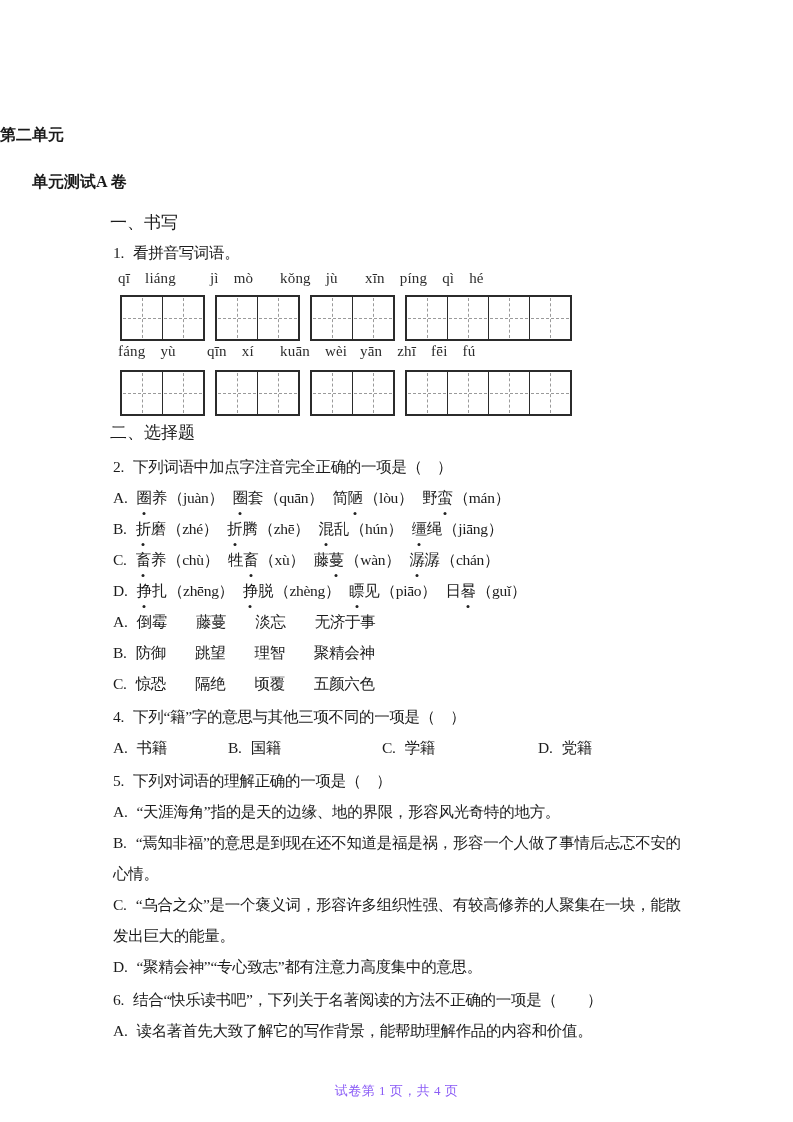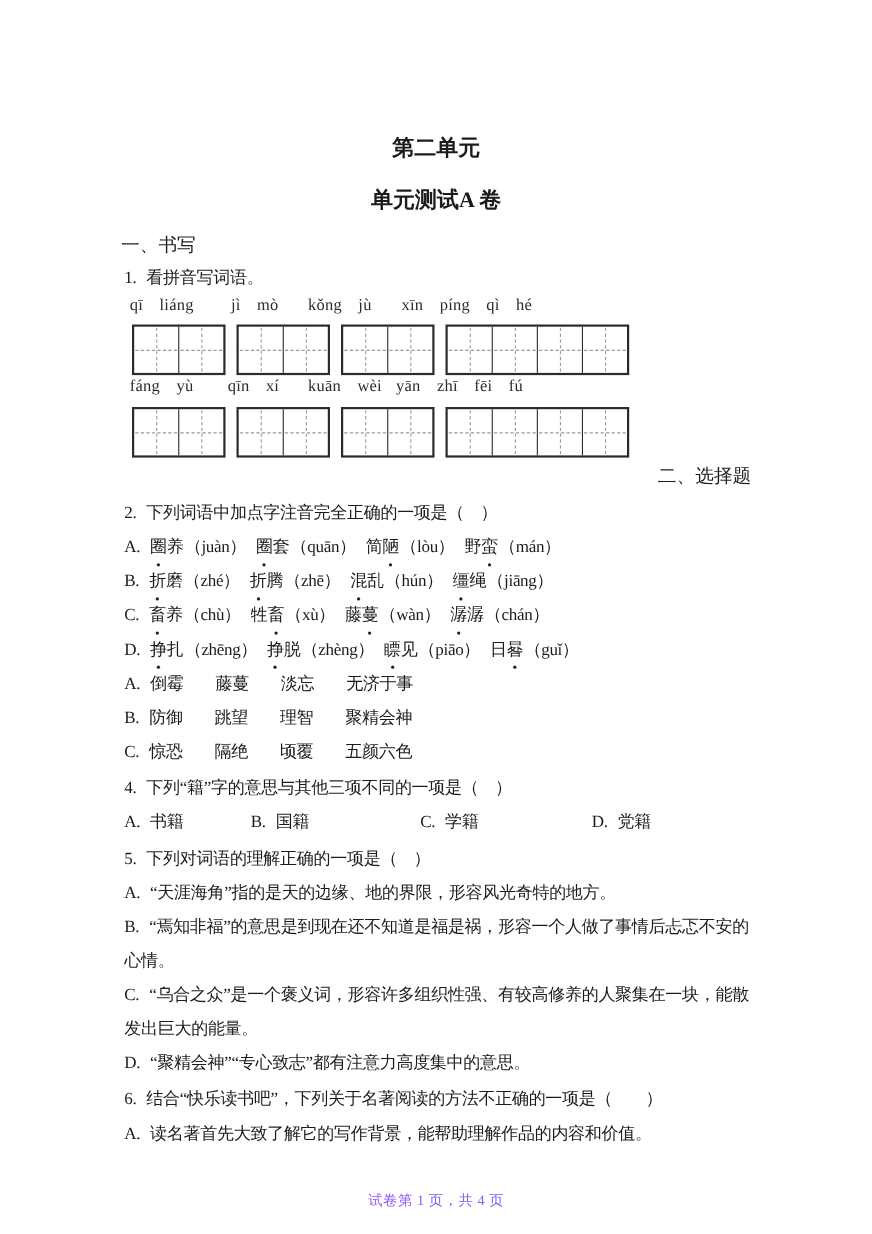--- a/index.html
+++ b/index.html
@@ -1,25 +1,25 @@
 <!DOCTYPE html>
 <html><head>
 <meta charset="utf-8">
 <style>
   html,body{margin:0;padding:0;background:#ffffff;}
   .page{
     width:793px;height:1122px;position:relative;background:#fff;overflow:hidden;
     font-family:"Liberation Serif","DejaVu Serif",serif;color:#1b1b1b;
   }
-  .title{text-align:center;font-weight:bold;font-size:20px;line-height:26px;}
+  .title{font-weight:bold;font-size:16px;line-height:26px;}
   .title1{padding-top:122px;}
-  .title2{margin-top:21px;}
+  .title2{margin-top:21px;margin-left:32px;}
   .body-area{padding:0 110px 0 113px;}
   .section-heading{font-weight:normal;font-size:17px;line-height:24px;margin:16px 0 0 -3px;}
-  .section-heading2{margin-top:5px;text-align:right;}
+  .section-heading2{margin-top:5px;}
   .qline{font-size:15.5px;line-height:31px;margin:0;letter-spacing:-0.3px;}
   .stem{margin-top:2px;}
   .stem-q2{margin-top:6px;}
   .qnum{margin-right:9px;}
   .opt-letter{margin-right:9px;}
   
   .pinyin-row{position:relative;height:24px;font-size:15px;color:#2c2c2c;font-family:Liberation Serif, serif;}
   .pinyin-row span{position:absolute;top:2px;white-space:nowrap;word-spacing:11px;letter-spacing:0.2px;}
   .pr0 span:nth-child(1){left:5px}
   .pr0 span:nth-child(2){left:97px}

